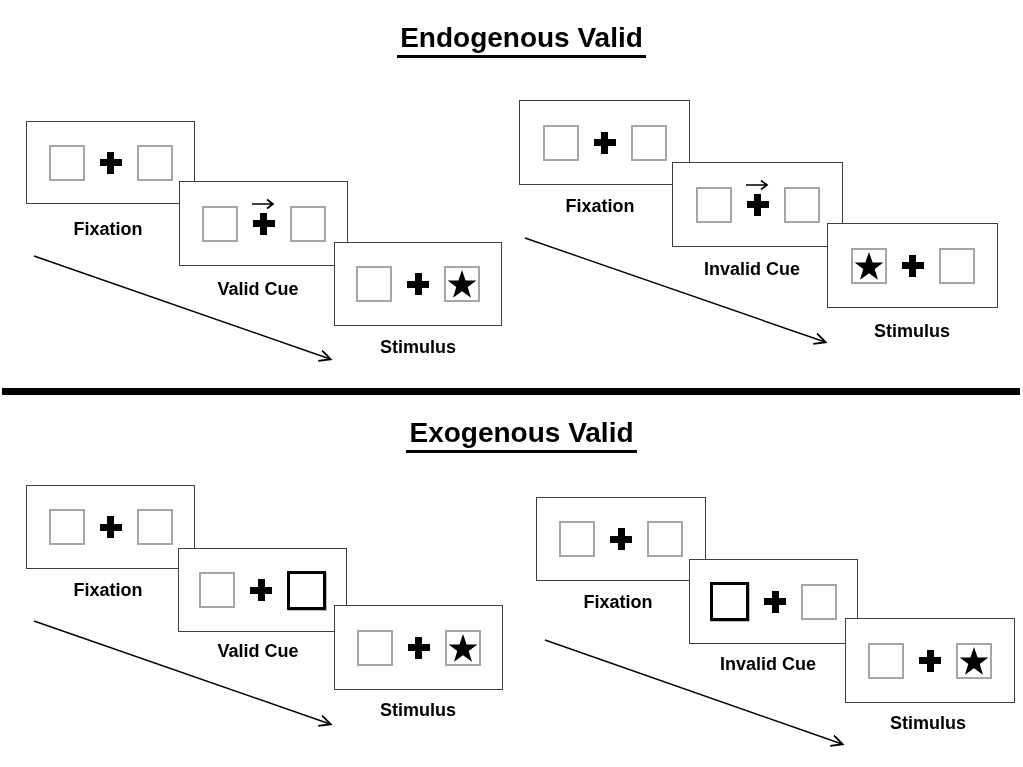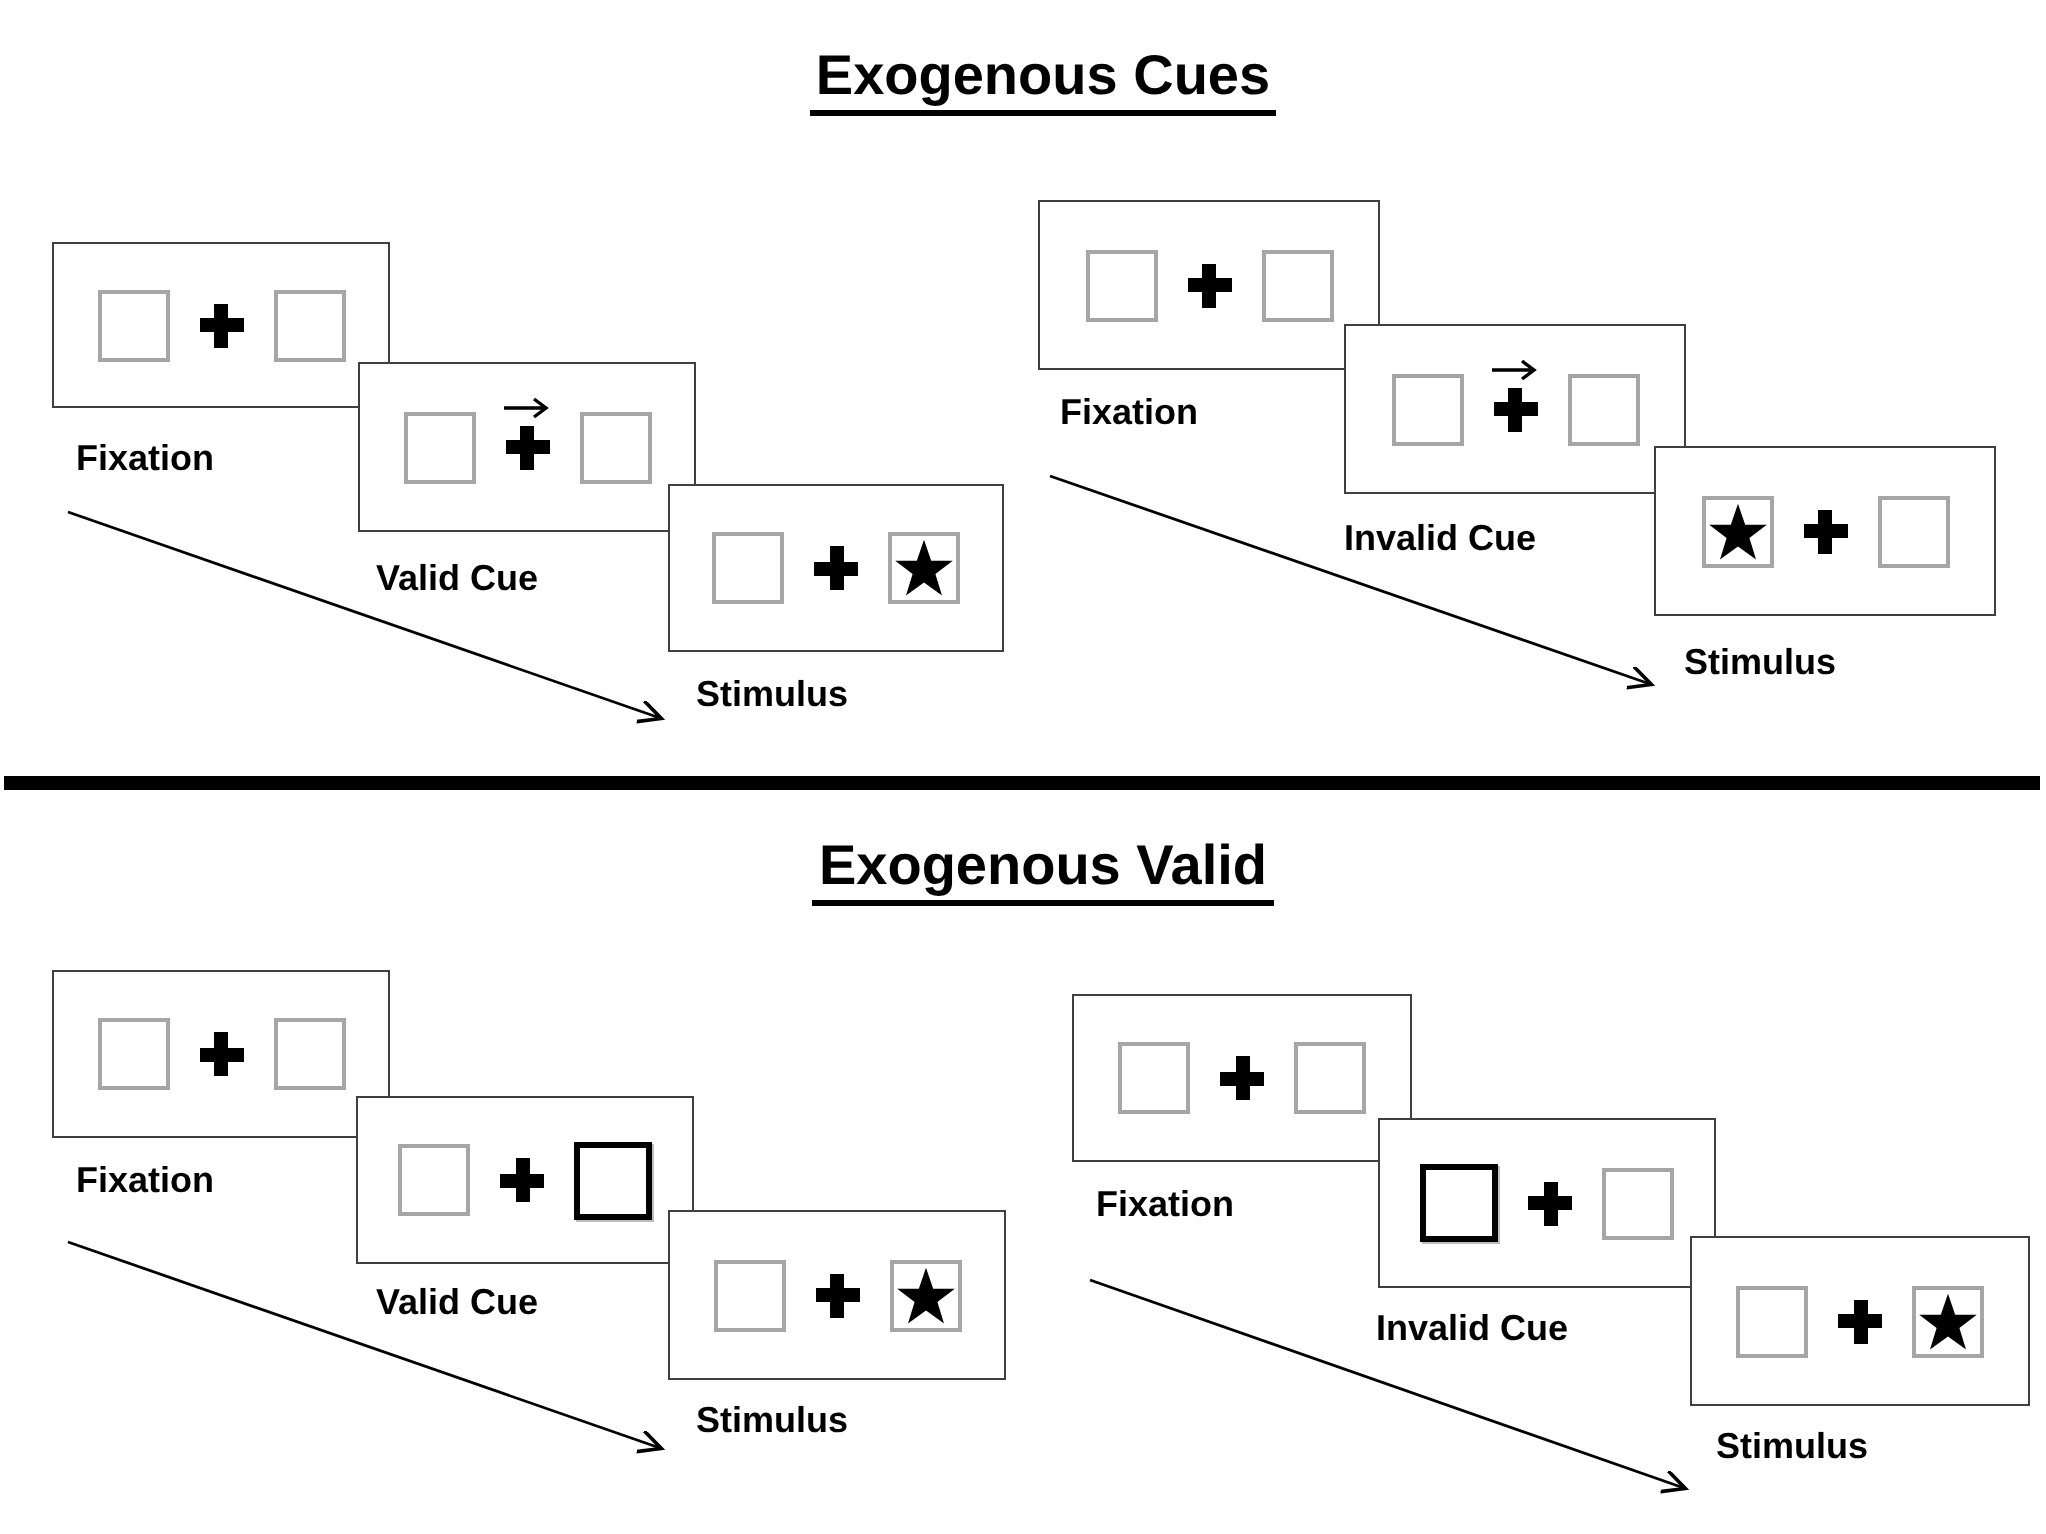--- a/index.html
+++ b/index.html
@@ -30,31 +30,31 @@
   }
   .box.bold{width:39px;height:39px;border:3px solid #000;box-shadow:1px 1px 0 #bdbdbd;}
   
   .plus{position:relative;width:22px;height:22px;flex:0 0 auto;}
   .plus i{position:absolute;background:#000;display:block;}
   .plus .ph{left:0;top:7.5px;width:22px;height:7px;}
   .plus .pv{left:7.5px;top:0;width:7px;height:22px;}
   .cue-arrow{position:absolute;left:-2px;top:-15px;}
   
   .lbl{
-    position:absolute;text-align:left;font-size:18px;font-weight:700;line-height:20px;
+    position:absolute;text-align:center;font-size:18px;font-weight:700;line-height:20px;
     white-space:nowrap;
   }
   svg{display:block;overflow:visible;}
   .tl-arrow{position:absolute;}
 </style>
 </head>
 <body>
 
 <div class="section-title" style="top:22px;">
-  <span class="tt">Exogenous Cues</span>
+  <span class="tt">Endogenous Valid</span>
 </div>
 <div class="divider"></div>
 <div class="section-title" style="top:417px;">
   <span class="tt">Exogenous Valid</span>
 </div>
 
 <svg class="tl-arrow" style="left:30px;top:250px;" width="312" height="118">
   <defs>
       <marker id="ah1" markerWidth="11" markerHeight="11" refX="7.5" refY="4" orient="auto">
     <path d="M0,0 L8,4 L0,8" fill="none" stroke="#000" stroke-width="1.3"></path>

